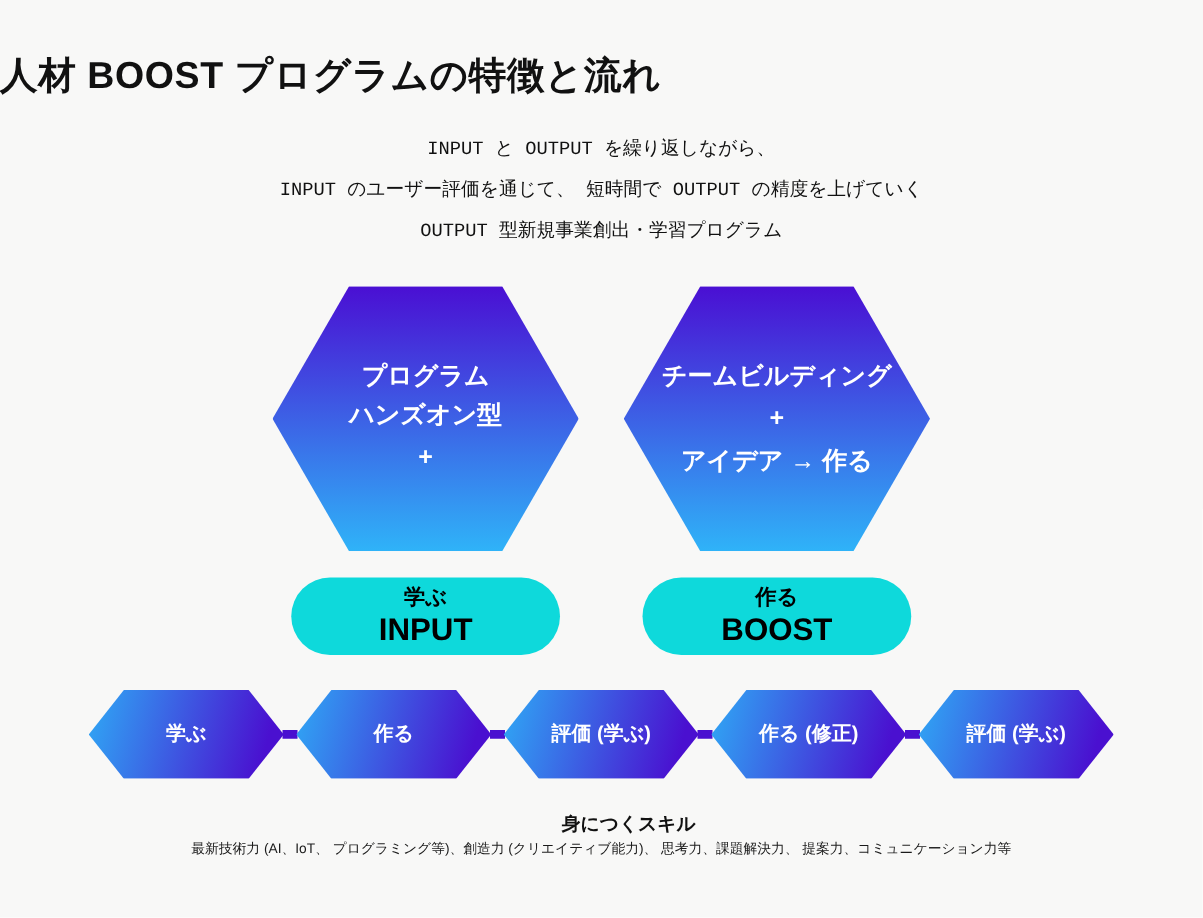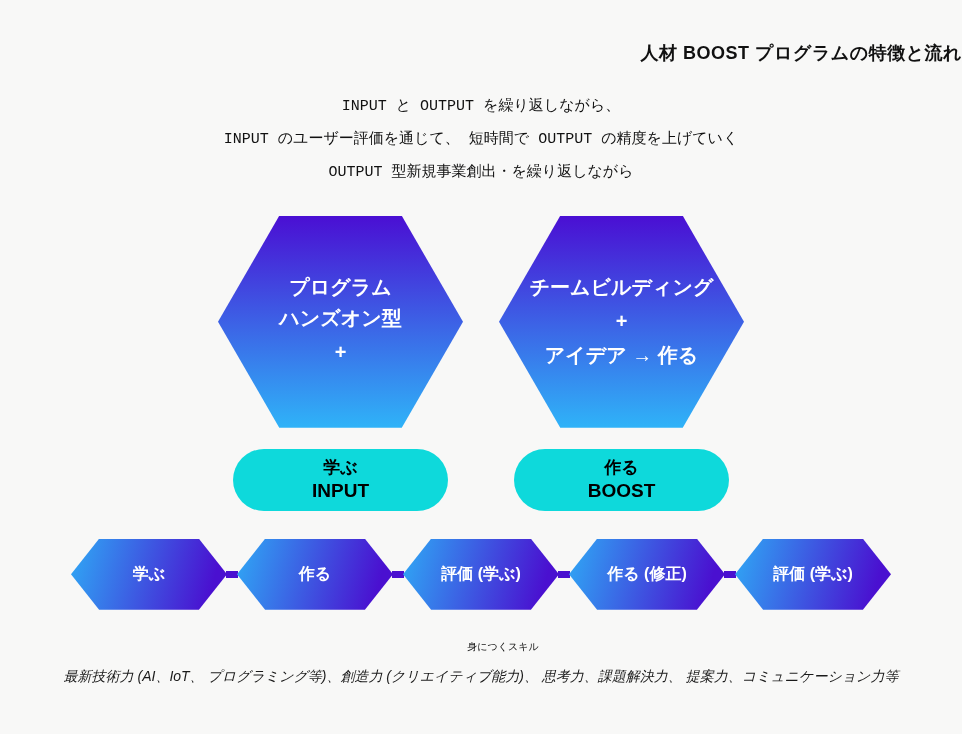--- a/index.html
+++ b/index.html
@@ -23,22 +23,22 @@
   .canvas{
     width:962px;
     height:734px;
     background:var(--page-background);
     overflow:hidden;
     position:relative;
   }
   .title{
     margin:0;
     padding-top:44px;
-    text-align:right;
-    font-size:18px;
+    text-align:left;
+    font-size:30px;
     font-weight:bold;
     line-height:1.1;
     letter-spacing:.5px;
   }
   .intro{
     margin-top:26px;
   }
   .intro p{
     margin:0;
     text-align:center;
@@ -89,21 +89,21 @@
     align-items:center;
     justify-content:center;
     text-align:center;
   }
   .pill-top{
     font-size:17px;
     font-weight:bold;
     line-height:1.35;
   }
   .pill-bottom{
-    font-size:19px;
+    font-size:25px;
     font-weight:bold;
     line-height:1.2;
   }
   .flow-row{
     display:flex;
     align-items:center;
     justify-content:center;
     margin-top:28px;
   }
   .flow-hex{
@@ -123,46 +123,45 @@
   .connector{
     width:12px;
     height:7px;
     background:var(--flow-connector);
     margin:0 -1px;
     flex-shrink:0;
   }
   .skills-heading{
     margin-top:26px;
     text-align:center;
-    font-size:10px;
-    font-weight:normal;
+    font-size:15px;
+    font-weight:bold;
     line-height:21px;
     padding-left:44px;
   }
   .skills-detail{
-    margin-top:10px;
-    text-align:center;
-    font-size:14px;
+    margin-top:0;
+    text-align:center;
+    font-size:11px;
     line-height:19px;
     white-space:nowrap;
     color:#1a1a1a;
-    font-style:italic;
   }
 </style>
 </head>
 <body>
 
 <div class="canvas">
 
   <h1 class="title">人材 BOOST プログラムの特徴と流れ</h1>
 
   <div class="intro">
     <p>INPUT と OUTPUT を繰り返しながら、</p>
     <p>INPUT のユーザー評価を通じて、 短時間で OUTPUT の精度を上げていく</p>
-    <p>OUTPUT 型新規事業創出・を繰り返しながら</p>
+    <p>OUTPUT 型新規事業創出・学習プログラム</p>
   </div>
 
   <div class="hex-row">
     <div class="big-hex">
       <div class="hex-text">
         <div>プログラム</div>
         <div>ハンズオン型</div>
         <div class="plus-line">+</div>
       </div>
     </div>

